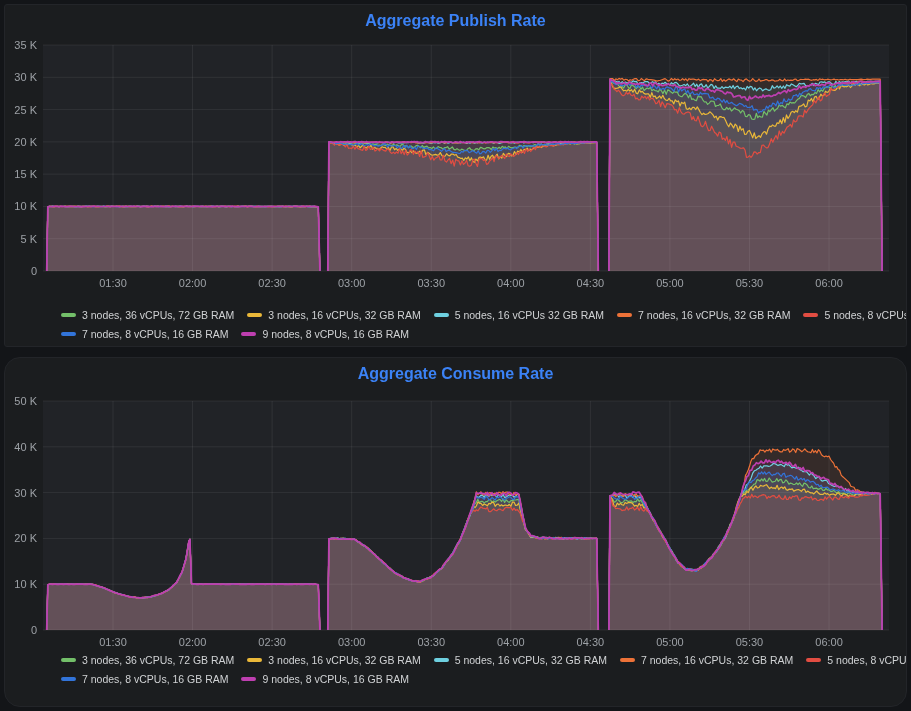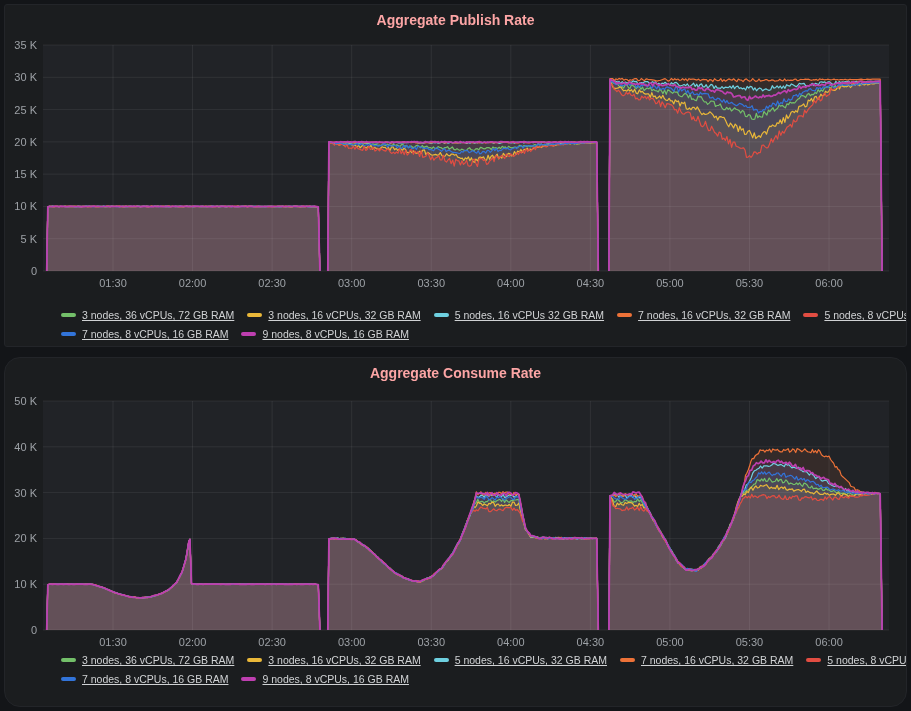--- a/index.html
+++ b/index.html
@@ -3,28 +3,28 @@
 <meta charset="utf-8">
 <style>
   * { margin:0; padding:0; box-sizing:border-box; }
   html,body { width:911px; height:711px; background:#131518; overflow:hidden;
               font-family:"Liberation Sans", sans-serif; }
   .panel { position:absolute; left:4px; width:903px; background:#1b1d1f;
            border:1px solid #232529; border-radius:3px; overflow:hidden; }
   #panel-publish { top:4px;  height:343px; }
   #panel-consume { top:357px; height:350px;border-radius:16px; }
   .panel-header { height:24px; text-align:center; padding-top:7px;
-                  font-size:14px; font-weight:700; color:#fca5a5; }
+                  font-size:16px; font-weight:700; color:#3b82f6; }
   .chart-svg { display:block; }
   .legend { padding-left:56px; font-size:10.5px; color:#d0d2d4; }
   .legend-row { white-space:nowrap; height:19px; line-height:19px; overflow:hidden; }
   .legend-item { display:inline-block; margin-right:13px; cursor:pointer; }
   .legend-item .swatch { display:inline-block; width:15px; height:4px;
                          border-radius:2px; margin-right:6px; vertical-align:middle; }
-  .legend-item .lbl { vertical-align:middle;text-decoration:underline; }
+  .legend-item .lbl { vertical-align:middle; }
   text.tick { fill:#9da1a6; font-size:11px; font-family:"Liberation Sans", sans-serif; }
 </style>
 </head>
 <body>
 
 <div class="panel" id="panel-publish">
   <div class="panel-header">Aggregate Publish Rate</div>
   <svg class="chart-svg" id="chart-publish" width="903" height="276">
       <rect x="38" y="16" width="846" height="226" fill="#212327"></rect>
       <path d="M41.7 242.0L42.8 178.1L44.4 177.3L45.9 177.3L47.5 177.5L49.1 177.3L50.7 177.5L52.3 177.4L53.9 177.5L55.5 177.5L57.1 177.5L58.7 177.3L60.3 177.5L61.9 177.6L63.5 177.4L65.1 177.3L66.7 177.3L68.3 177.3L69.9 177.3L71.5 177.6L73.1 177.6L74.7 177.2L76.3 177.4L77.9 177.5L79.5 177.4L81.1 177.3L82.7 177.4L84.3 177.4L85.9 177.3L87.5 177.5L89.1 177.5L90.7 177.3L92.3 177.5L93.9 177.3L95.5 177.4L97.1 177.3L98.7 177.6L100.3 177.6L101.9 177.3L103.5 177.3L105.1 177.3L106.7 177.3L108.3 177.3L109.9 177.4L111.5 177.4L113.0 177.5L114.6 177.4L116.2 177.3L117.8 177.4L119.4 177.3L121.0 177.3L122.6 177.5L124.2 177.3L125.8 177.3L127.4 177.5L129.0 177.3L130.6 177.4L132.2 177.2L133.8 177.2L135.4 177.4L137.0 177.5L138.6 177.2L140.2 177.4L141.8 177.3L143.4 177.6L145.0 177.4L146.6 177.4L148.2 177.5L149.8 177.3L151.4 177.6L153.0 177.2L154.6 177.5L156.2 177.5L157.8 177.4L159.4 177.5L161.0 177.4L162.6 177.4L164.2 177.4L165.8 177.3L167.4 177.5L169.0 177.5L170.6 177.6L172.2 177.3L173.8 177.4L175.4 177.3L177.0 177.5L178.5 177.6L180.1 177.3L181.7 177.2L183.3 177.5L184.9 177.3L186.5 177.5L188.1 177.4L189.7 177.5L191.3 177.5L192.9 177.5L194.5 177.4L196.1 177.4L197.7 177.6L199.3 177.4L200.9 177.6L202.5 177.3L204.1 177.3L205.7 177.4L207.3 177.6L208.9 177.5L210.5 177.5L212.1 177.5L213.7 177.4L215.3 177.3L216.9 177.4L218.5 177.3L220.1 177.4L221.7 177.4L223.3 177.3L224.9 177.5L226.5 177.4L228.1 177.5L229.7 177.4L231.3 177.5L232.9 177.4L234.5 177.5L236.1 177.4L237.7 177.3L239.3 177.4L240.9 177.3L242.5 177.5L244.1 177.3L245.6 177.3L247.2 177.3L248.8 177.4L250.4 177.3L252.0 177.5L253.6 177.4L255.2 177.3L256.8 177.4L258.4 177.3L260.0 177.4L261.6 177.3L263.2 177.3L264.8 177.4L266.4 177.4L268.0 177.5L269.6 177.6L271.2 177.4L272.8 177.3L274.4 177.6L276.0 177.4L277.6 177.3L279.2 177.4L280.8 177.5L282.4 177.4L284.0 177.4L285.6 177.4L287.2 177.6L288.8 177.2L290.4 177.3L292.0 177.6L293.6 177.6L295.2 177.4L296.8 177.4L298.4 177.3L300.0 177.5L301.6 177.3L303.2 177.5L304.8 177.6L306.4 177.4L308.0 177.6L309.6 177.3L310.8 177.6L312.0 177.7L313.3 177.8L314.9 242.0L314.9 242L41.7 242Z" fill="#73BF69" fill-opacity="0.10" stroke="none"></path>

